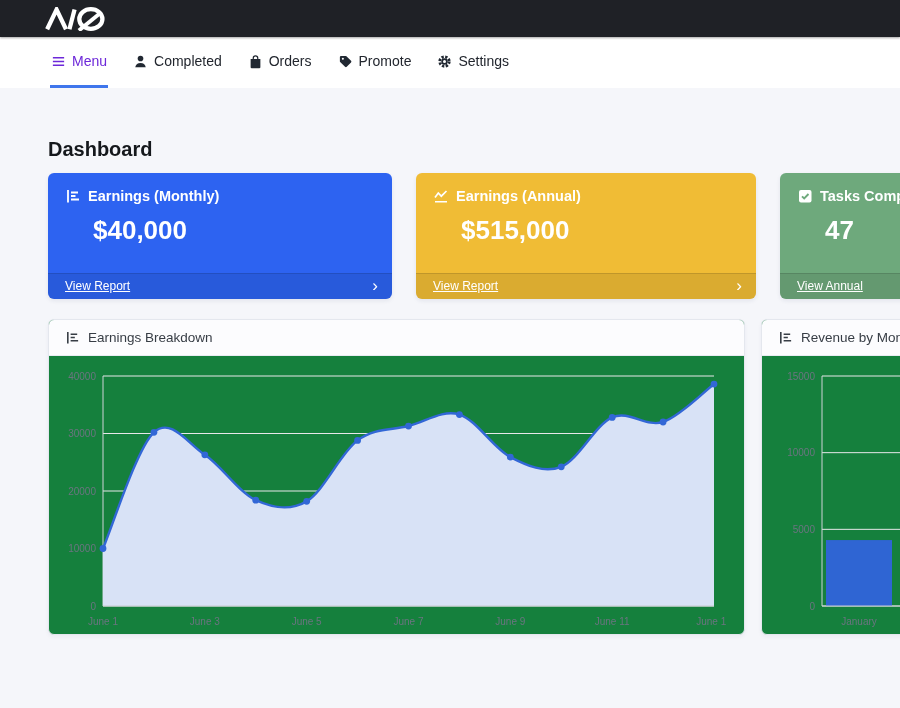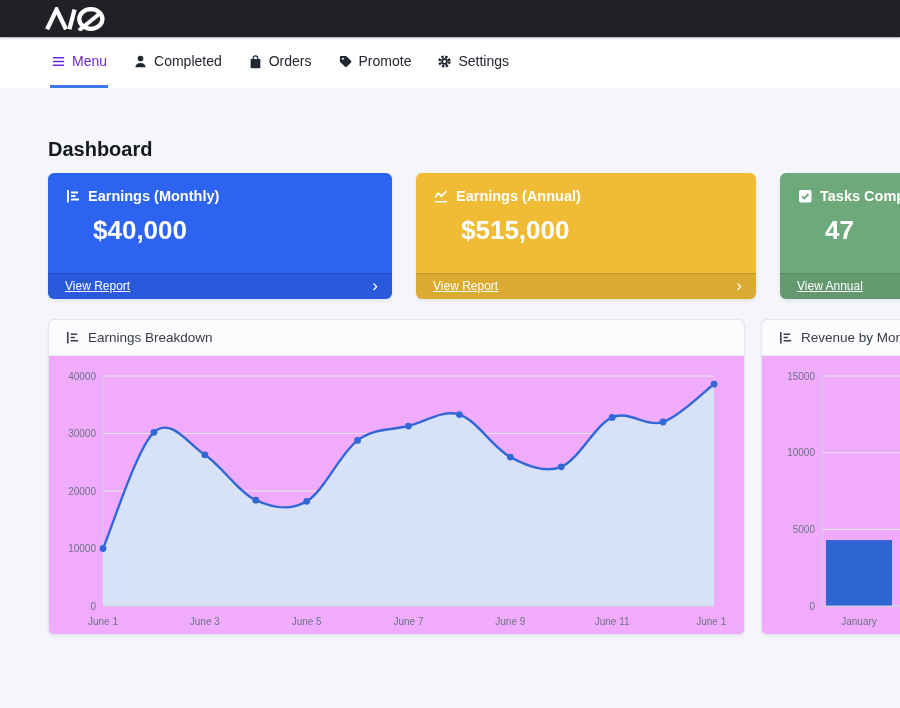--- a/index.html
+++ b/index.html
@@ -50,21 +50,21 @@
   .card-footer {
     margin-top: auto; display: flex; align-items: center; justify-content: space-between;
     background: rgba(0,0,0,.09); border-top: 1px solid rgba(0,0,0,.12);
     padding: 5px 14px 6px 17px; cursor: pointer; text-decoration: none; color: #fff;
   }
   .card-footer .link-label { font-size: 12px; font-weight: 400; text-decoration: underline; }
   .card-footer .chev { font-size: 17px; line-height: 14px; font-weight: 400; }
   
   .panels-row { display: flex; gap: 16px; margin-top: 20px; }
   .panel {
-    background: #f0abfc; border: 1px solid #e4e7ee; border-radius: 6px; flex: 0 0 auto;
+    background: #15803d; border: 1px solid #e4e7ee; border-radius: 6px; flex: 0 0 auto;
     height: 316px; overflow: hidden; box-shadow: 0 2px 4px rgba(30,40,90,.05);
   }
   .panel-1 { width: 697px; }
   .panel-2 { width: 340px; }
   .panel-header {
     display: flex; align-items: center; gap: 8px;
     padding: 10px 16px; border-bottom: 1px solid #e9ebf2; background: #fcfcfe;
     font-size: 13.5px; color: #373d45;
   }
   .panel-body { padding: 8px 12px 10px 12px; }

